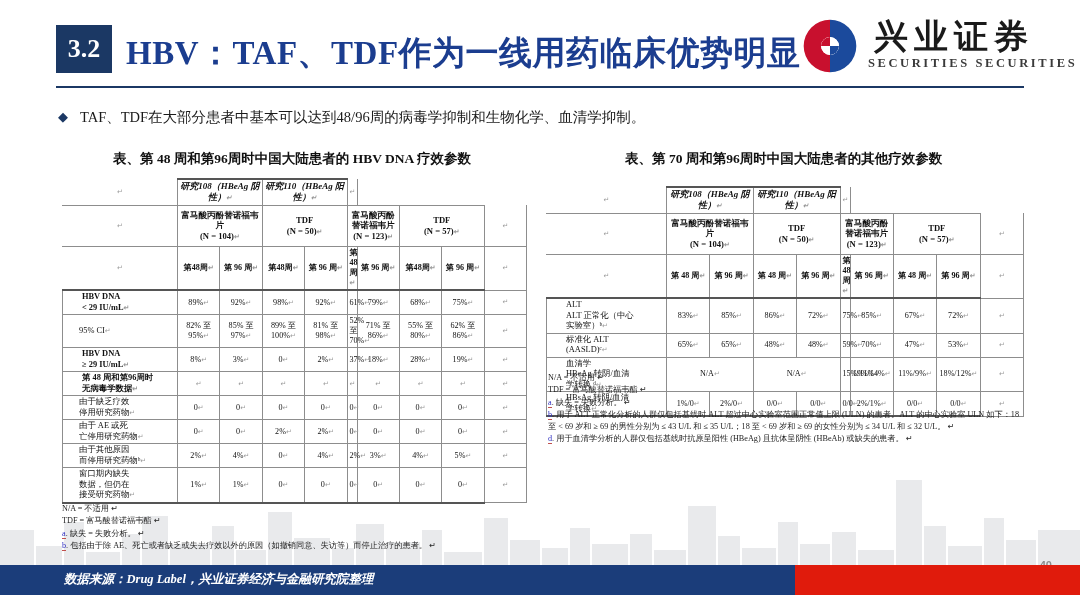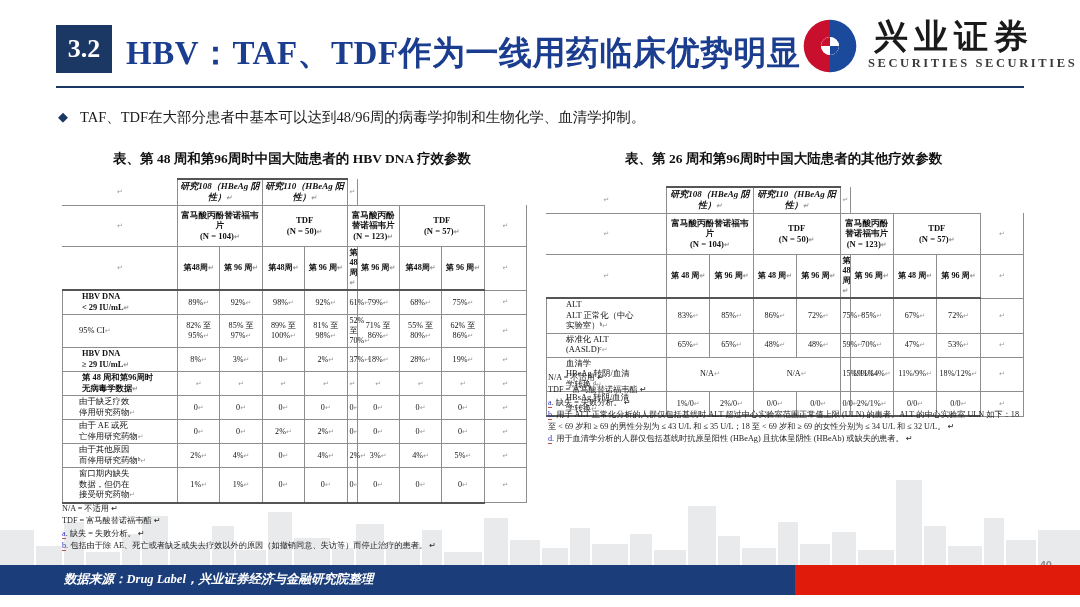--- a/index.html
+++ b/index.html
@@ -139,21 +139,21 @@
     <div class="logo-en">SECURITIES SECURITIES</div>
   </div>
 </div>
 
 <div class="bullet-row">
   <span class="bullet-diamond">◆</span>
   <span class="bullet-text">TAF、TDF在大部分患者中基本可以达到48/96周的病毒学抑制和生物化学、血清学抑制。</span>
 </div>
 
 <div class="tbl-caption" id="cap-left">表、第 48 周和第96周时中国大陆患者的 HBV DNA 疗效参数</div>
-<div class="tbl-caption" id="cap-right">表、第 26 周和第96周时中国大陆患者的其他疗效参数</div>
+<div class="tbl-caption" id="cap-right">表、第 70 周和第96周时中国大陆患者的其他疗效参数</div>
 
 <table class="doc-table" id="table-left">
     <tbody>
       <tr>
         <td class="blank" style="width: 115px;"><span class="pmark">↵</span></td>
         <td class="it thick-top" colspan="2">研究108（HBeAg 阴性）<span class="pmark">↵</span></td>
         <td class="it thick-top" colspan="2">研究110（HBeAg 阳性）<span class="pmark">↵</span></td>
         <td class="blank" style="width: 10px;"><span class="pmark">↵</span></td>
       </tr>
       <tr>

